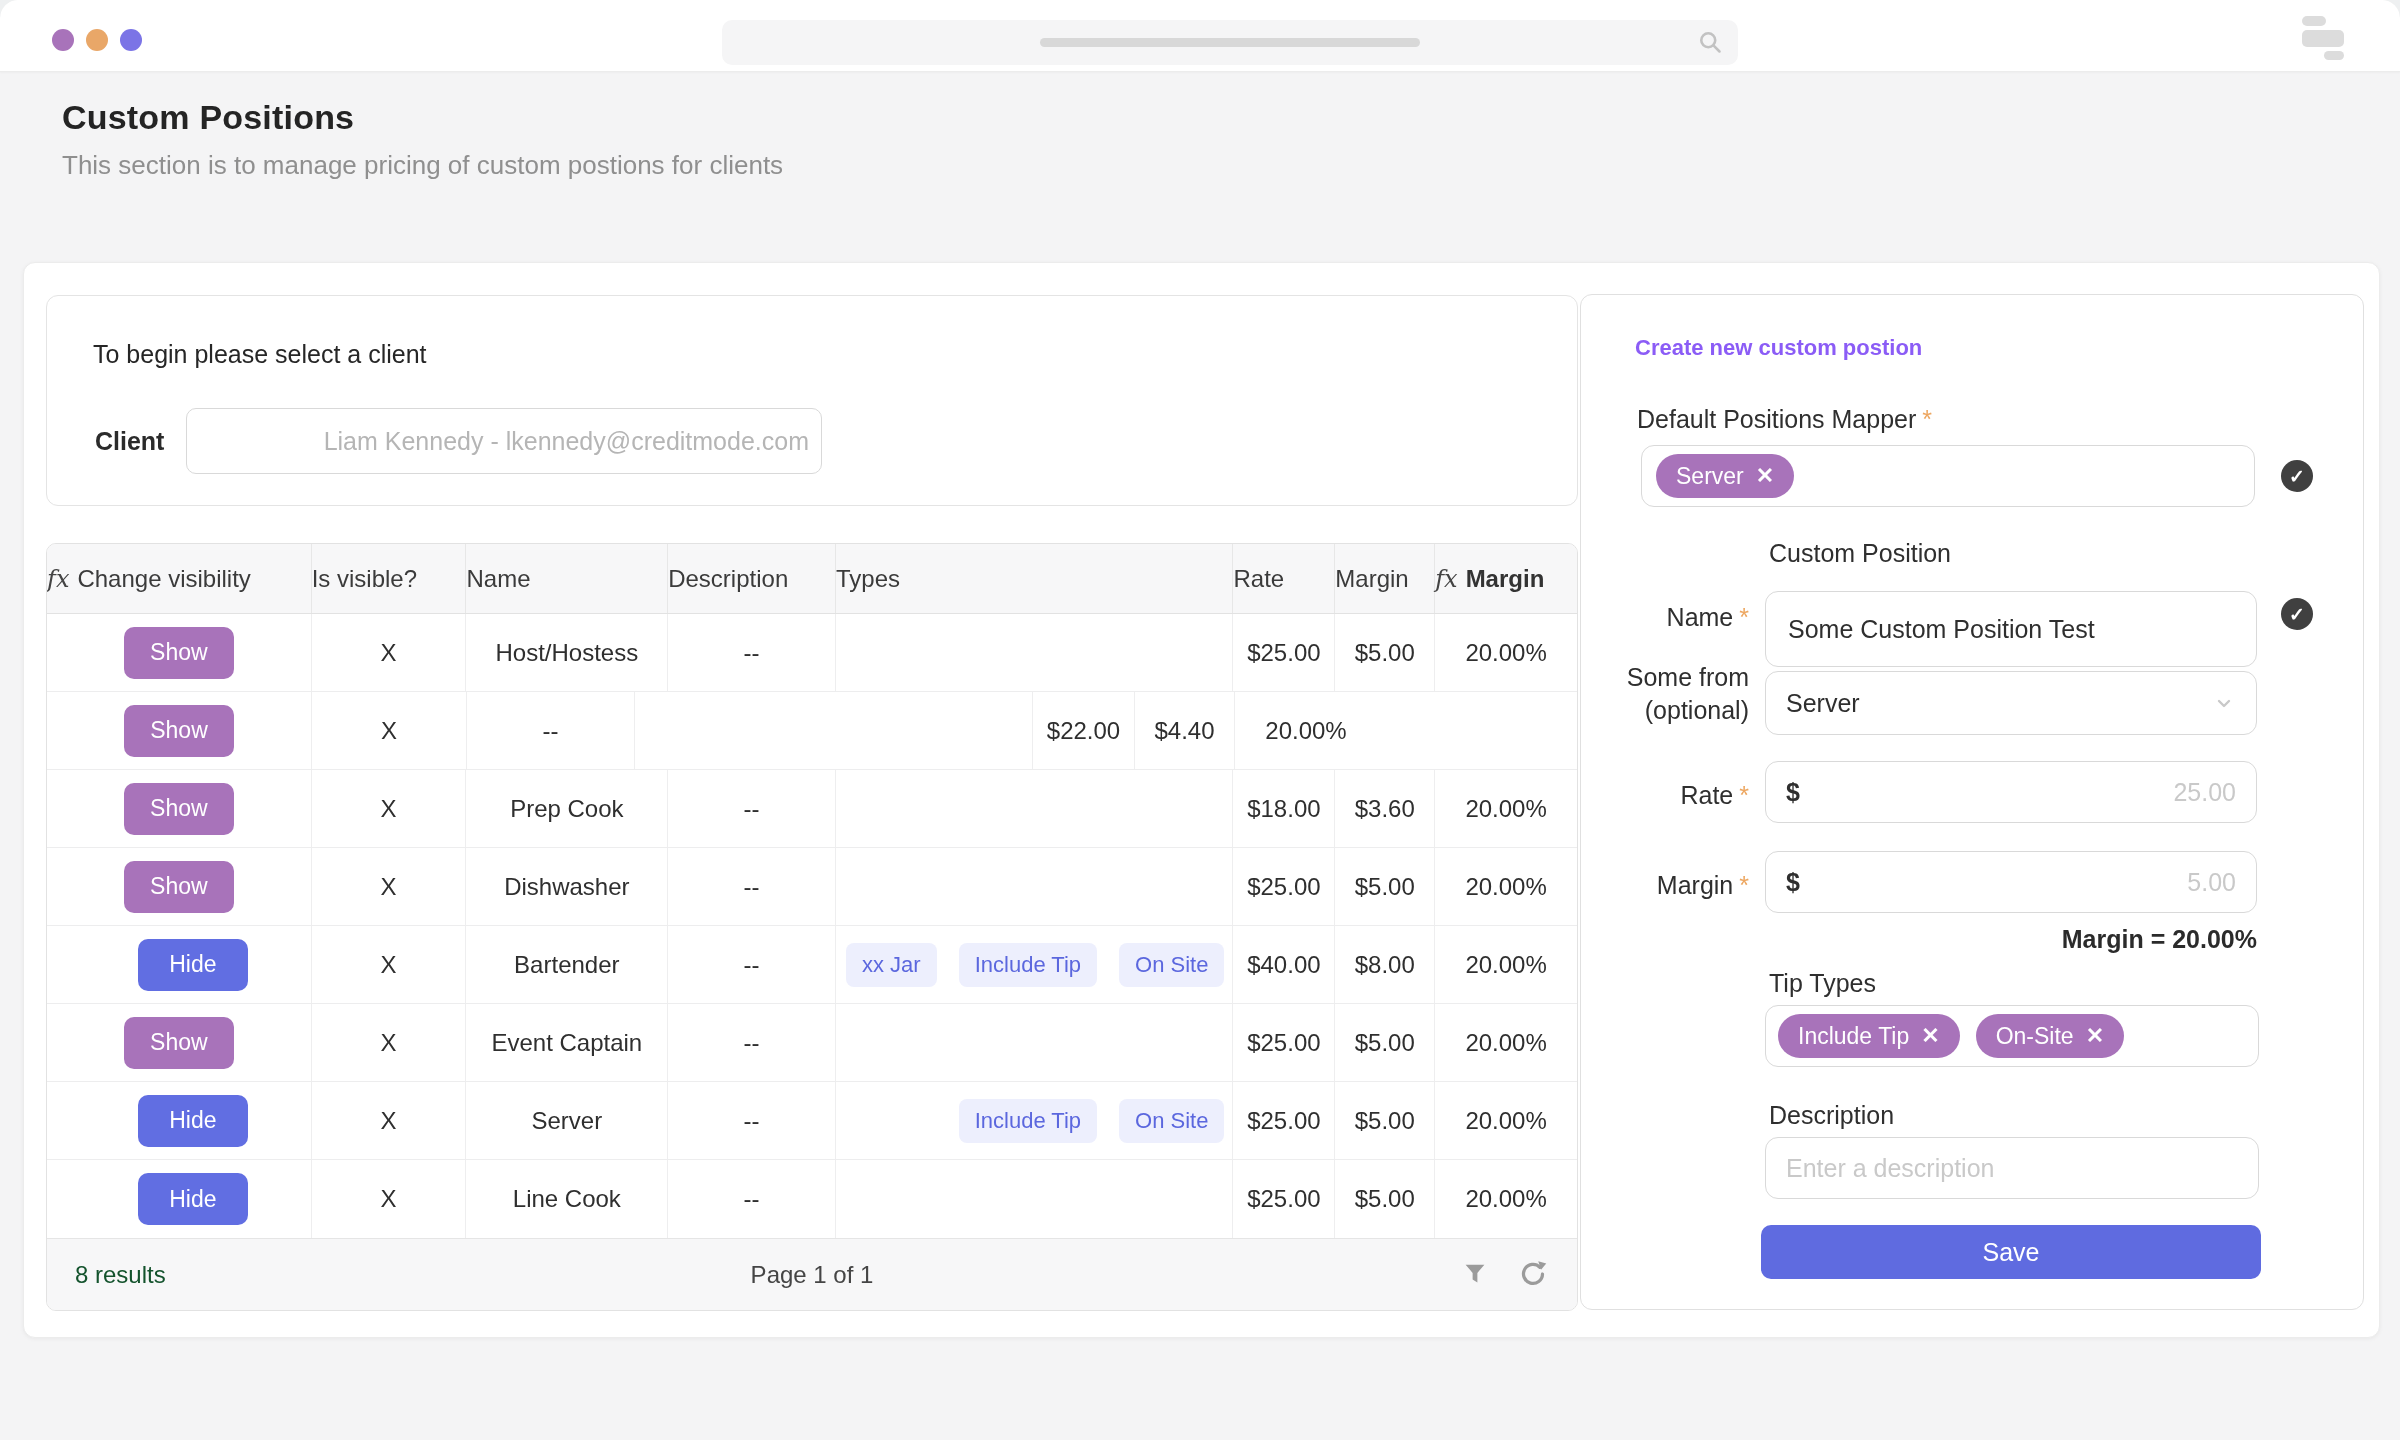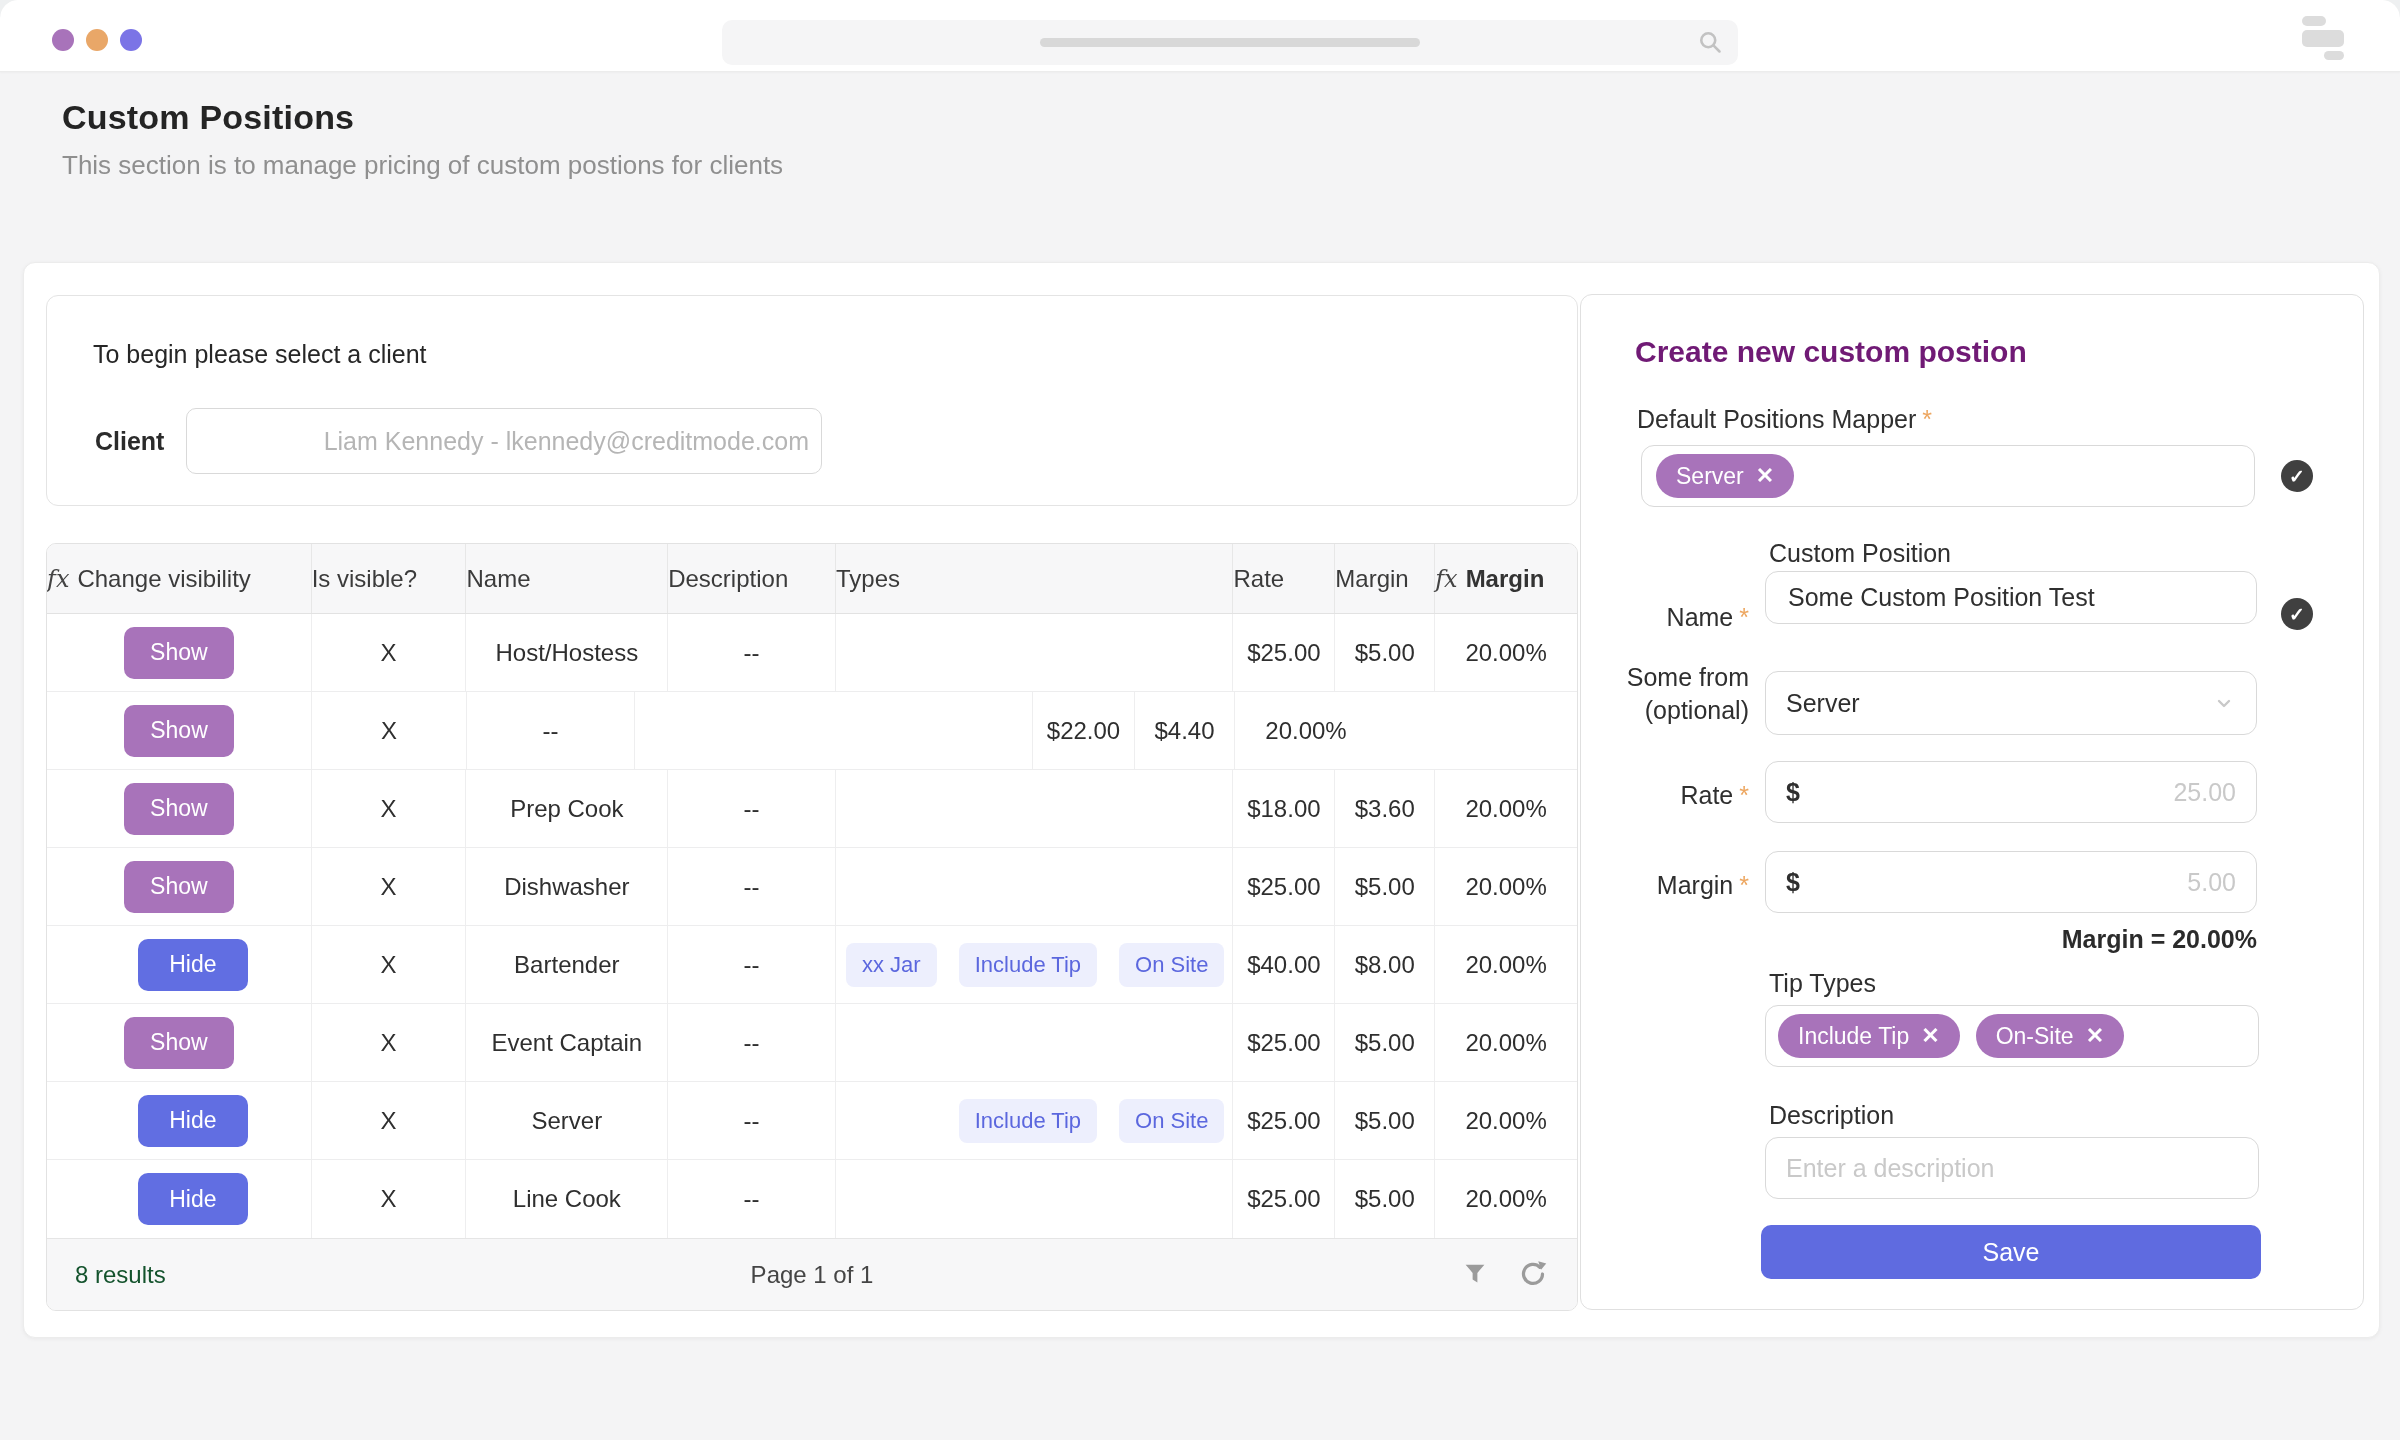--- a/index.html
+++ b/index.html
@@ -59,35 +59,35 @@
   .chip { display:inline-flex; align-items:center; height:44px; padding:0 16px; background:#edeffd; color:#5b67de;
           border-radius:8px; font-size:22px; }
   .tfoot { flex:1; background:#f7f7f8; border-top:1.5px solid #e5e5e5; display:flex; align-items:center; position:relative; padding:0 28px; }
   .results { font-size:24px; color:#14532d; }
   .page-indicator { position:absolute; left:50%; transform:translateX(-50%); font-size:24px; color:#454545; }
   .foot-icons { margin-left:auto; display:flex; gap:26px; align-items:center; }
   .icon-btn { background:none; border:none; width:32px; height:32px; padding:0; cursor:pointer; }
 
   
   .right-panel { position:absolute; left:1556px; top:31px; width:784px; height:1016px; border:1.5px solid #e0e0e0; border-radius:12px; background:#fff; }
-  .rp-title { position:absolute; left:54px; top:40px; font-size:30px; font-weight:700; color:#701a75; }
+  .rp-title { position:absolute; left:54px; top:40px; font-size:22px; font-weight:700; color:#8b5cf6; }
   .rp-label { font-size:25px; font-weight:500; color:#2f2f2f; }
   .req { color:#eda761; margin-left:6px; font-size:25px; }
   .lab-mapper { position:absolute; left:56px; top:110px; }
   .lab-cuspos { position:absolute; left:188px; top:244px; }
   .lab-name   { position:absolute; left:0; width:168px; top:308px; text-align:right; }
   .lab-copy   { position:absolute; left:0; width:168px; top:366px; text-align:right; line-height:33px; }
   .lab-rate   { position:absolute; left:0; width:168px; top:486px; text-align:right; }
   .lab-margin { position:absolute; left:0; width:168px; top:576px; text-align:right; }
   .lab-tips   { position:absolute; left:188px; top:674px; }
   .lab-desc   { position:absolute; left:188px; top:806px; }
 
   .input-shell { position:absolute; border:1.5px solid #d9d9d9; border-radius:13px; background:#fff; display:flex; align-items:center; }
   .sh-mapper { left:60px;  top:150px; width:614px; height:62px; padding-left:14px; }
-  .sh-name   { left:184px; top:276px; width:492px; height:53px; padding:4px 22px; }
+  .sh-name   { left:184px; top:296px; width:492px; height:76px; padding:4px 22px; }
   .sh-copy   { left:184px; top:376px; width:492px; height:64px; padding:0 20px; }
   .sh-rate   { left:184px; top:466px; width:492px; height:62px; padding:0 20px; }
   .sh-marg   { left:184px; top:556px; width:492px; height:62px; padding:0 20px; }
   .sh-tips   { left:184px; top:710px; width:494px; height:62px; padding-left:12px; gap:16px; }
   .sh-desc   { left:184px; top:842px; width:494px; height:62px; padding:0 20px; }
 
   .input-shell input { border:none; outline:none; flex:1; font-size:25px; color:#2f2f2f; background:transparent; min-width:0;
                        font-family:"Liberation Sans",sans-serif; }
   .input-shell input::placeholder { color:#c9c9c9; }
   .money input { text-align:right; }

